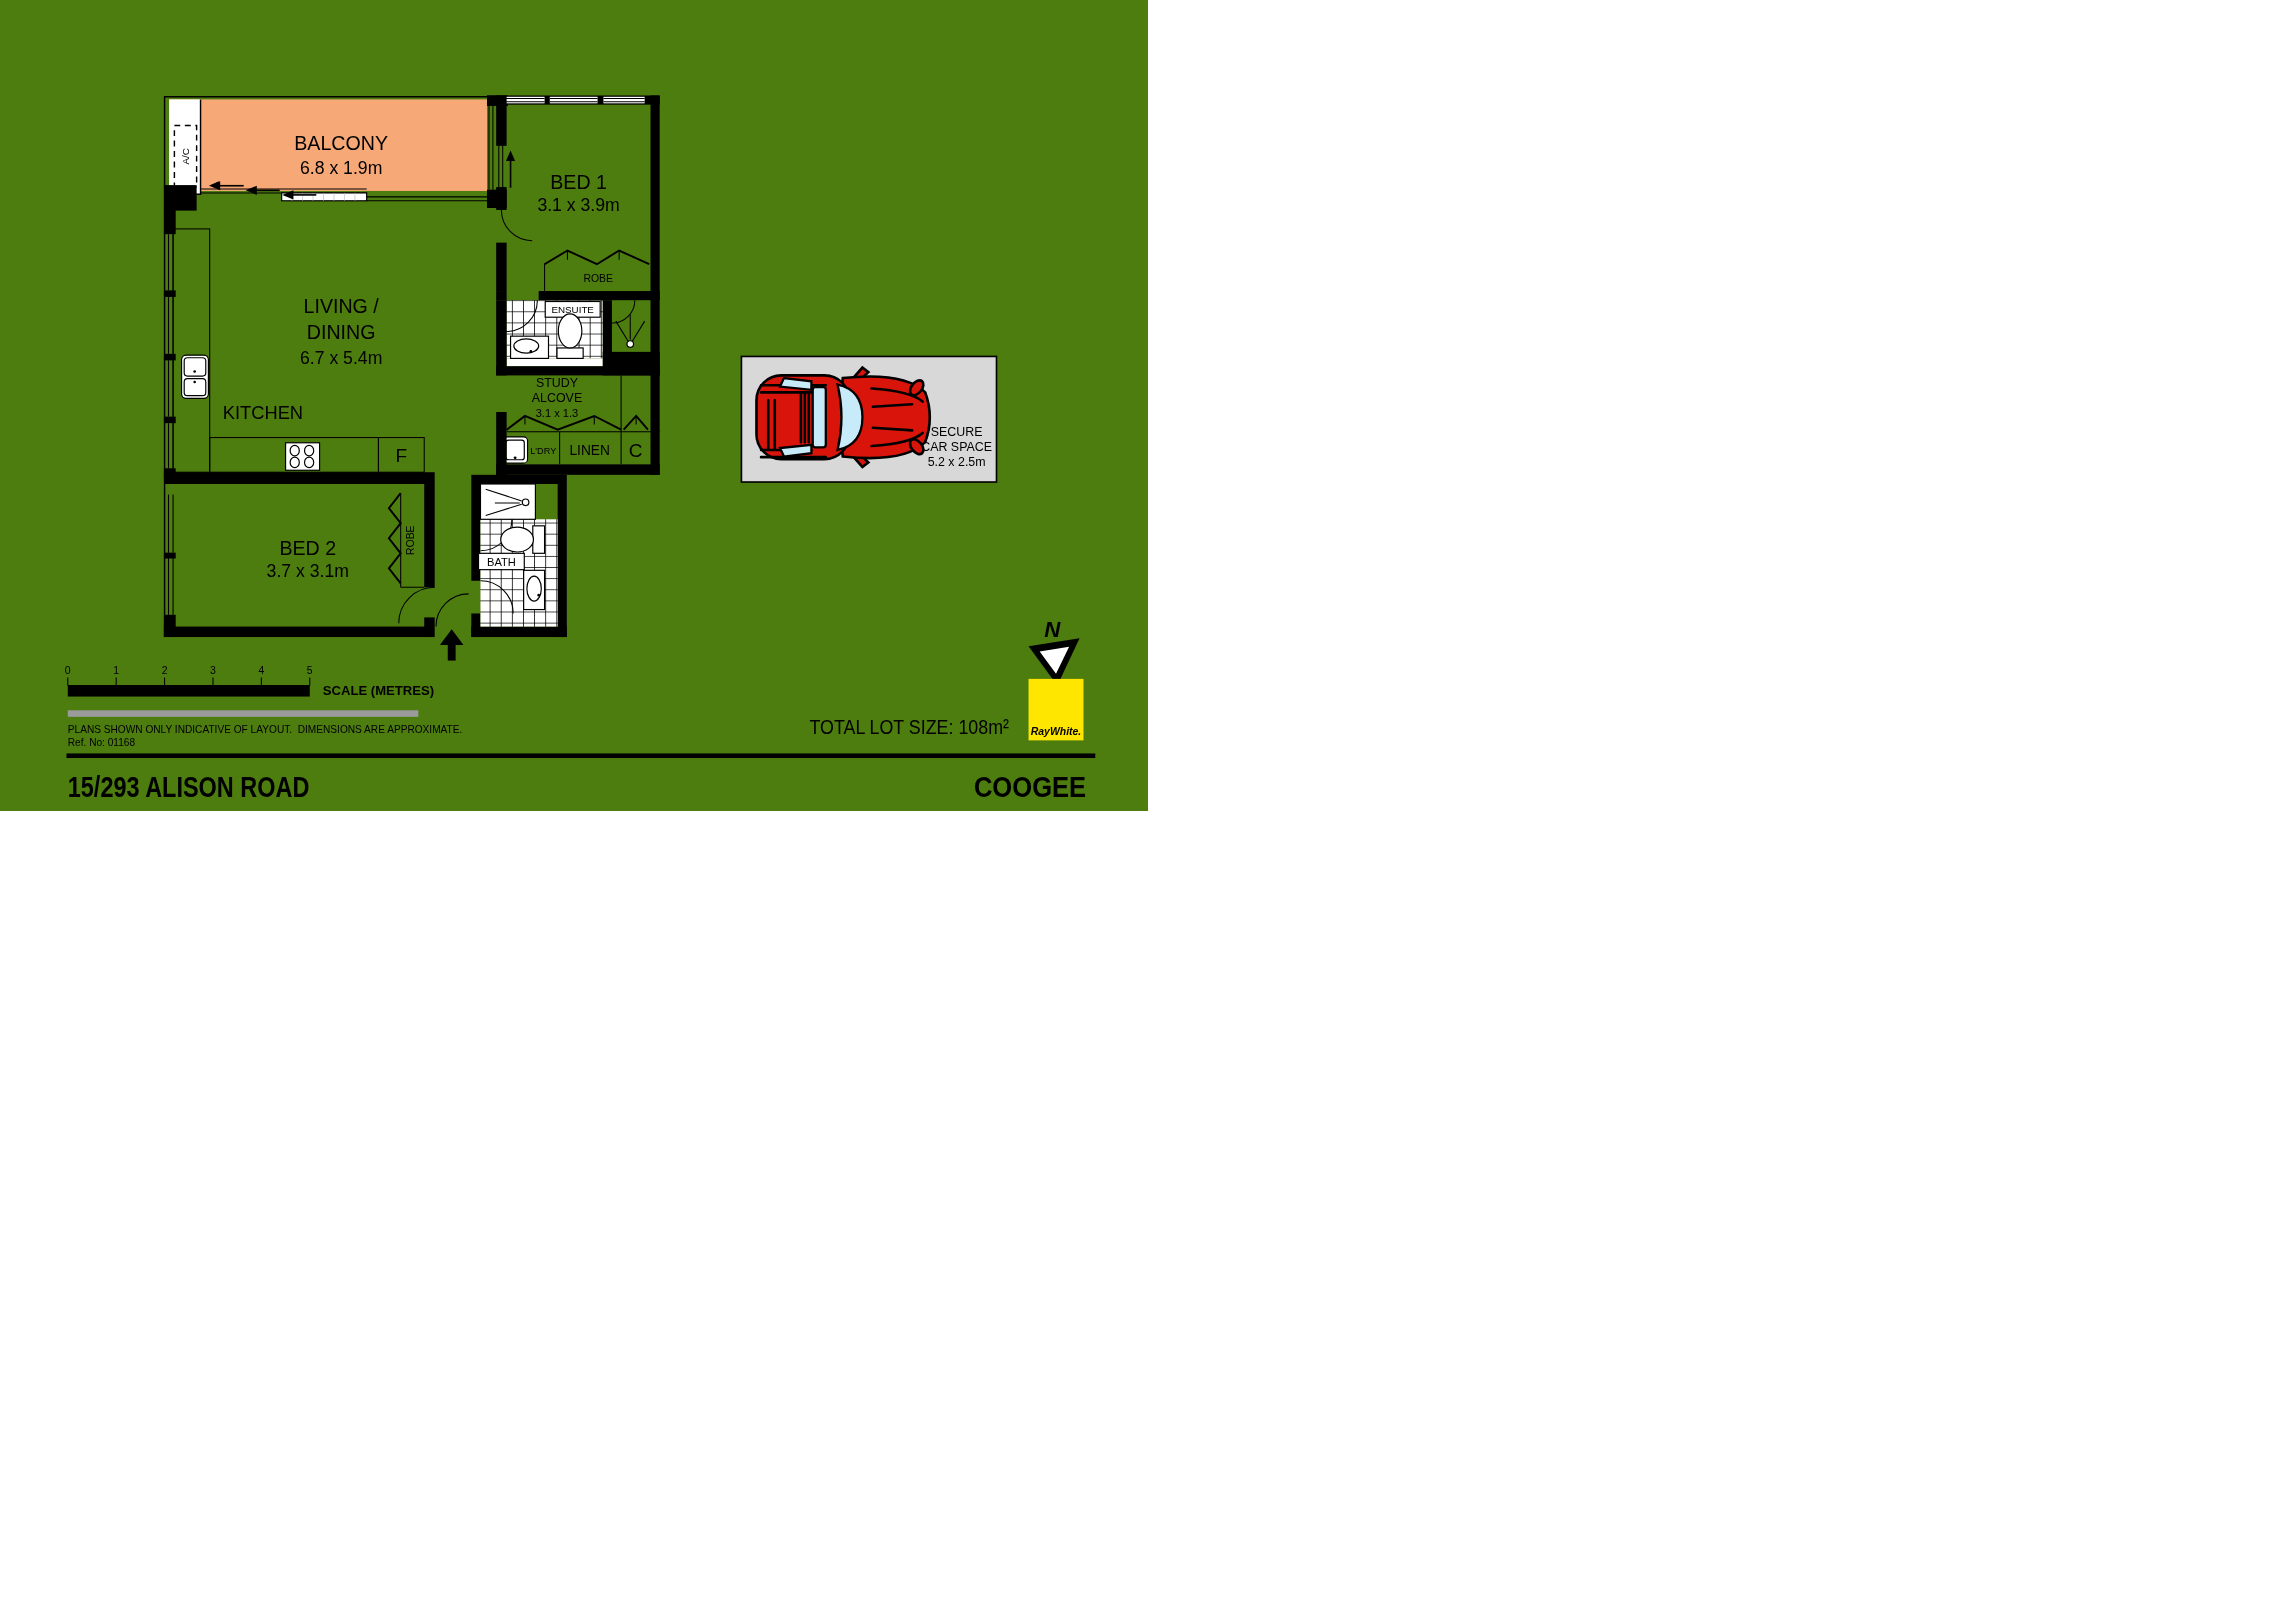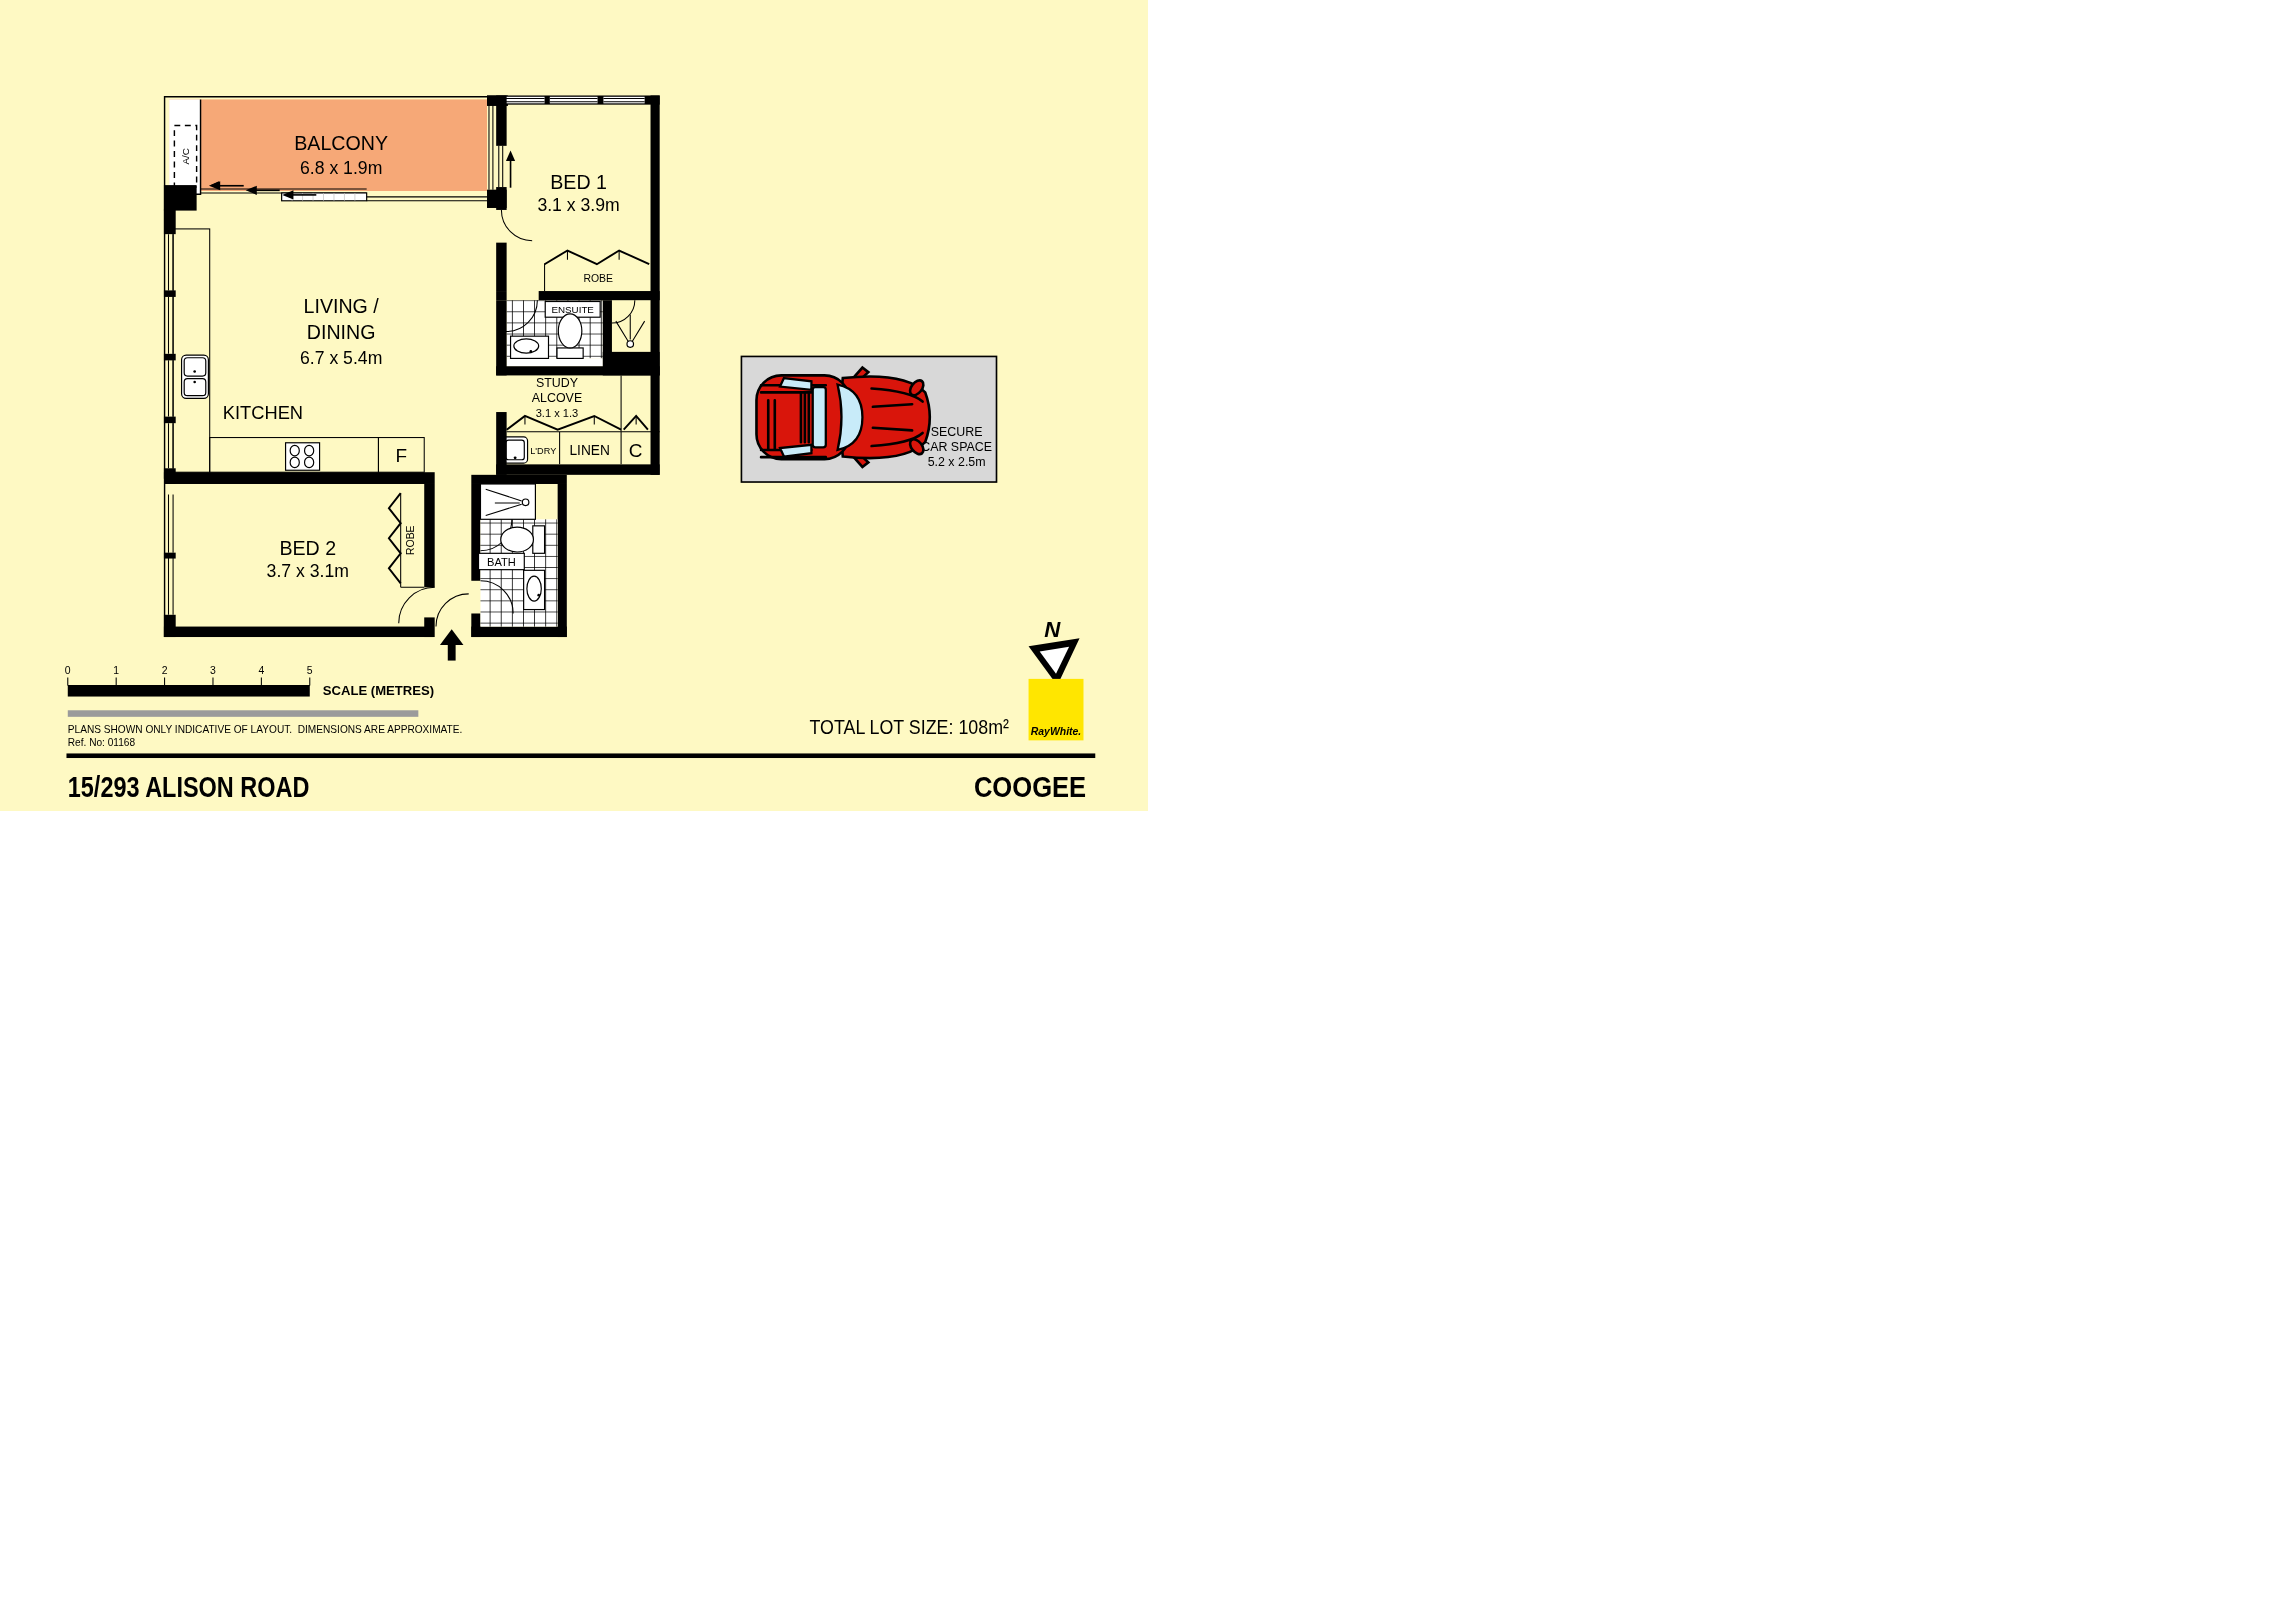--- a/index.html
+++ b/index.html
@@ -1,16 +1,16 @@
 <!DOCTYPE html>
 <html style="--balcony: #F6A877; --carpark_bg: #D8D8D8; --car_red: #D9150B; --car_window: #C8EBF9; --brand_yellow: #FFE600; --brand_text: #4A4A52; --scale_gray: #9B9B9B;font-size:10.5px"><head>
 <meta charset="utf-8">
 <style>
   html,body{margin:0;padding:0;background:#fff;}
-  #page{position:relative;width:1148px;height:811px;background:#fef9c3;overflow:hidden;
+  #page{position:relative;width:1148px;height:811px;background:#4d7c0f;overflow:hidden;
         font-family:"Liberation Sans","DejaVu Sans",sans-serif;}
   svg text{font-family:"Liberation Sans","DejaVu Sans",sans-serif;fill:#000;}
   .room-label{font-size:30px;}
   .room-dims{font-size:27px;}
   .mid{text-anchor:middle;}
   .wall{fill:#000;stroke:none;}
   .thin{stroke:#000;stroke-width:1.6;fill:none;}
   .thin2{stroke:#000;stroke-width:2.2;fill:none;}
   .fix{fill:#fff;stroke:#000;stroke-width:1.8;}
   .arc{stroke:#000;stroke-width:1.6;fill:none;}

